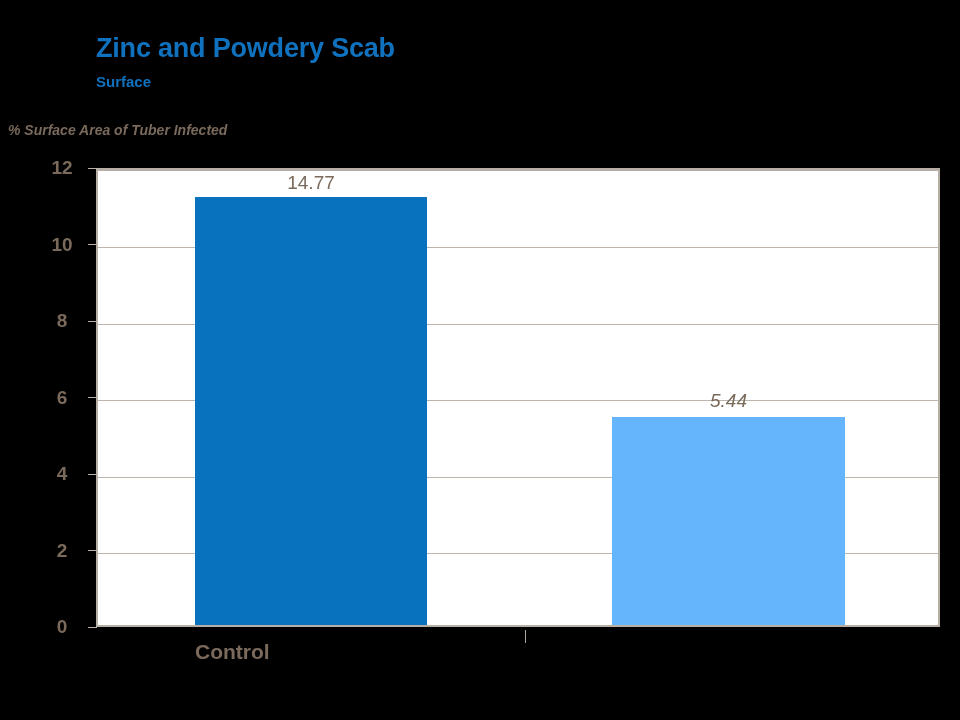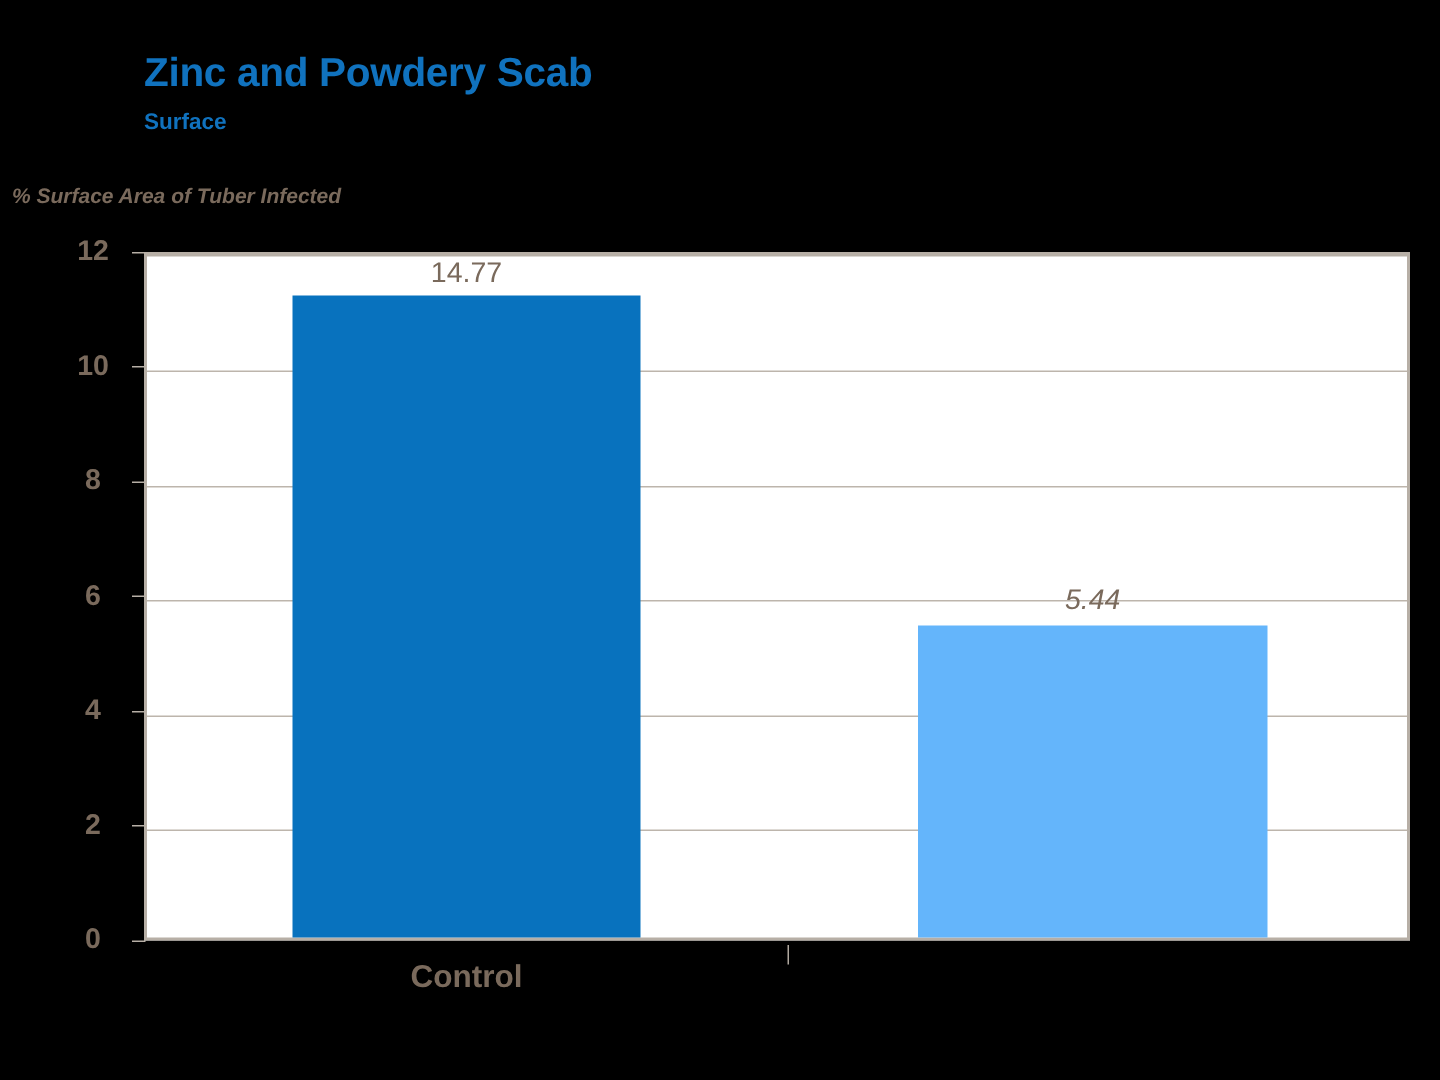--- a/index.html
+++ b/index.html
@@ -106,21 +106,20 @@
     position: absolute;
     text-align: center;
     font-size: 19px;
     color: #7A6A5C;
     white-space: nowrap;
   }
 
   
   .cat-label {
     position: absolute;
-    text-align: center;
     font-size: 21px;
     font-weight: bold;
     color: #7A6A5C;
     white-space: nowrap;
   }
   #cat-divider {
     position: absolute;
     left: 525px;
     top: 630px;
     width: 1px;

